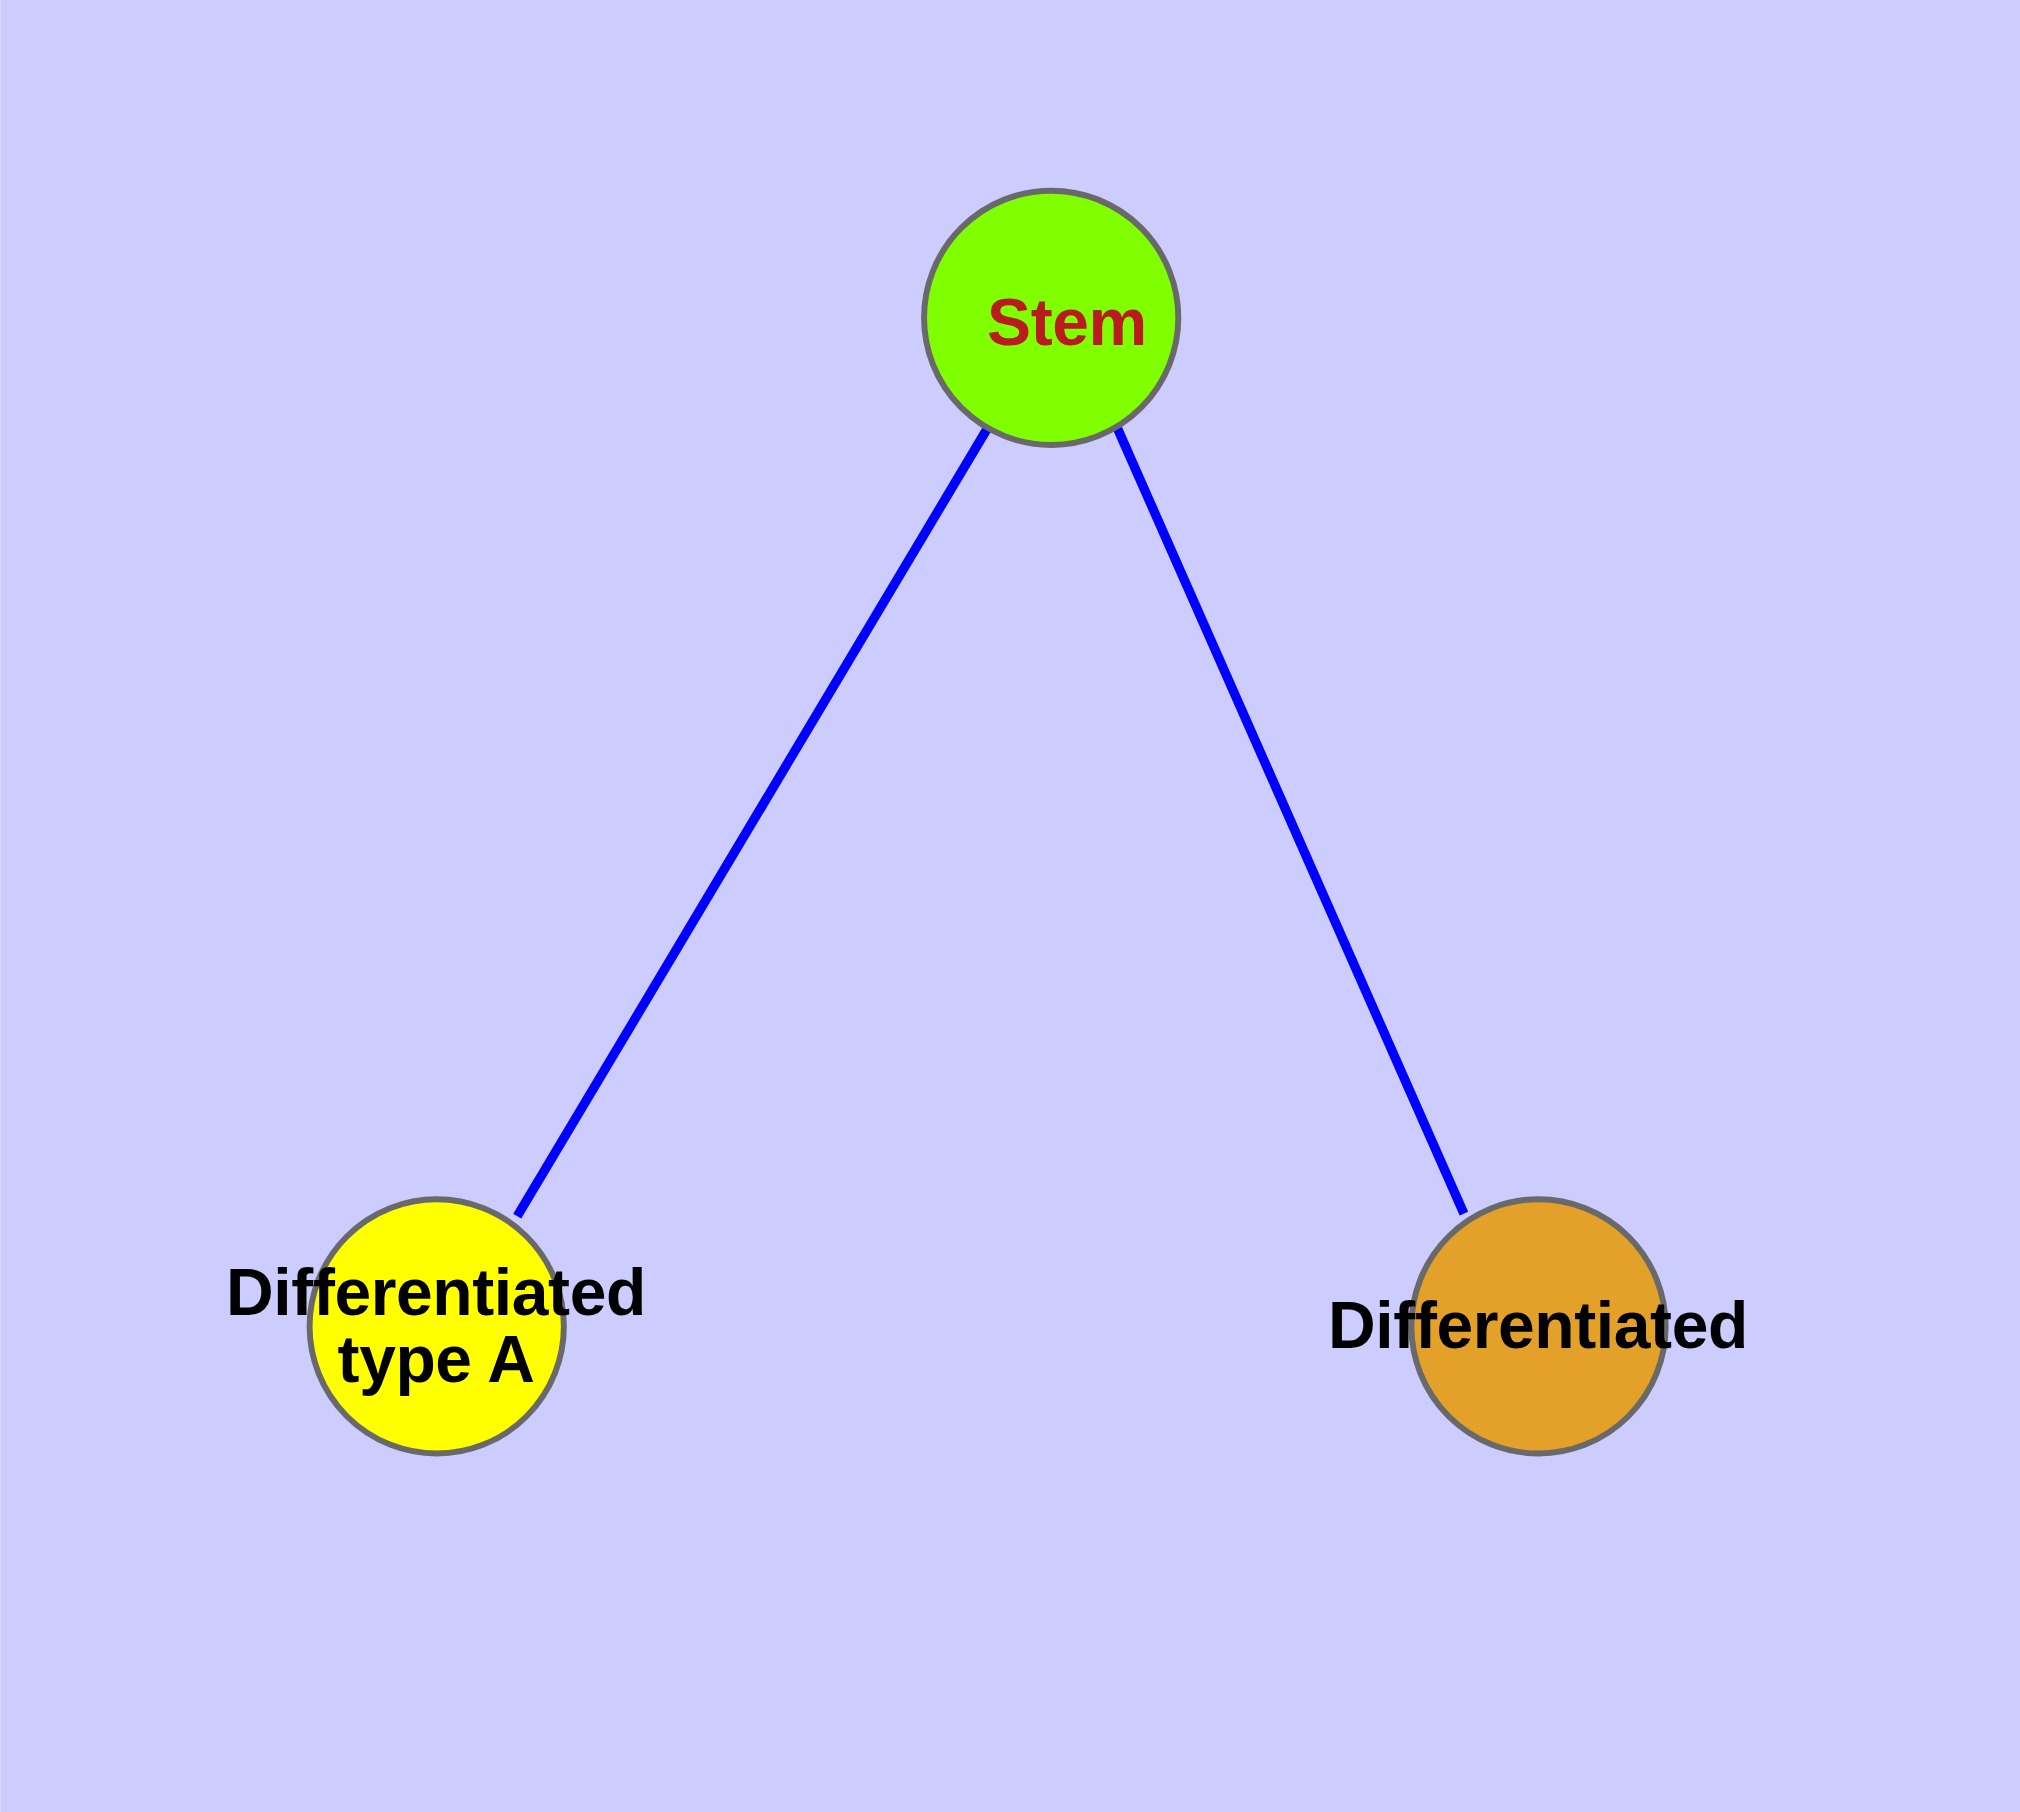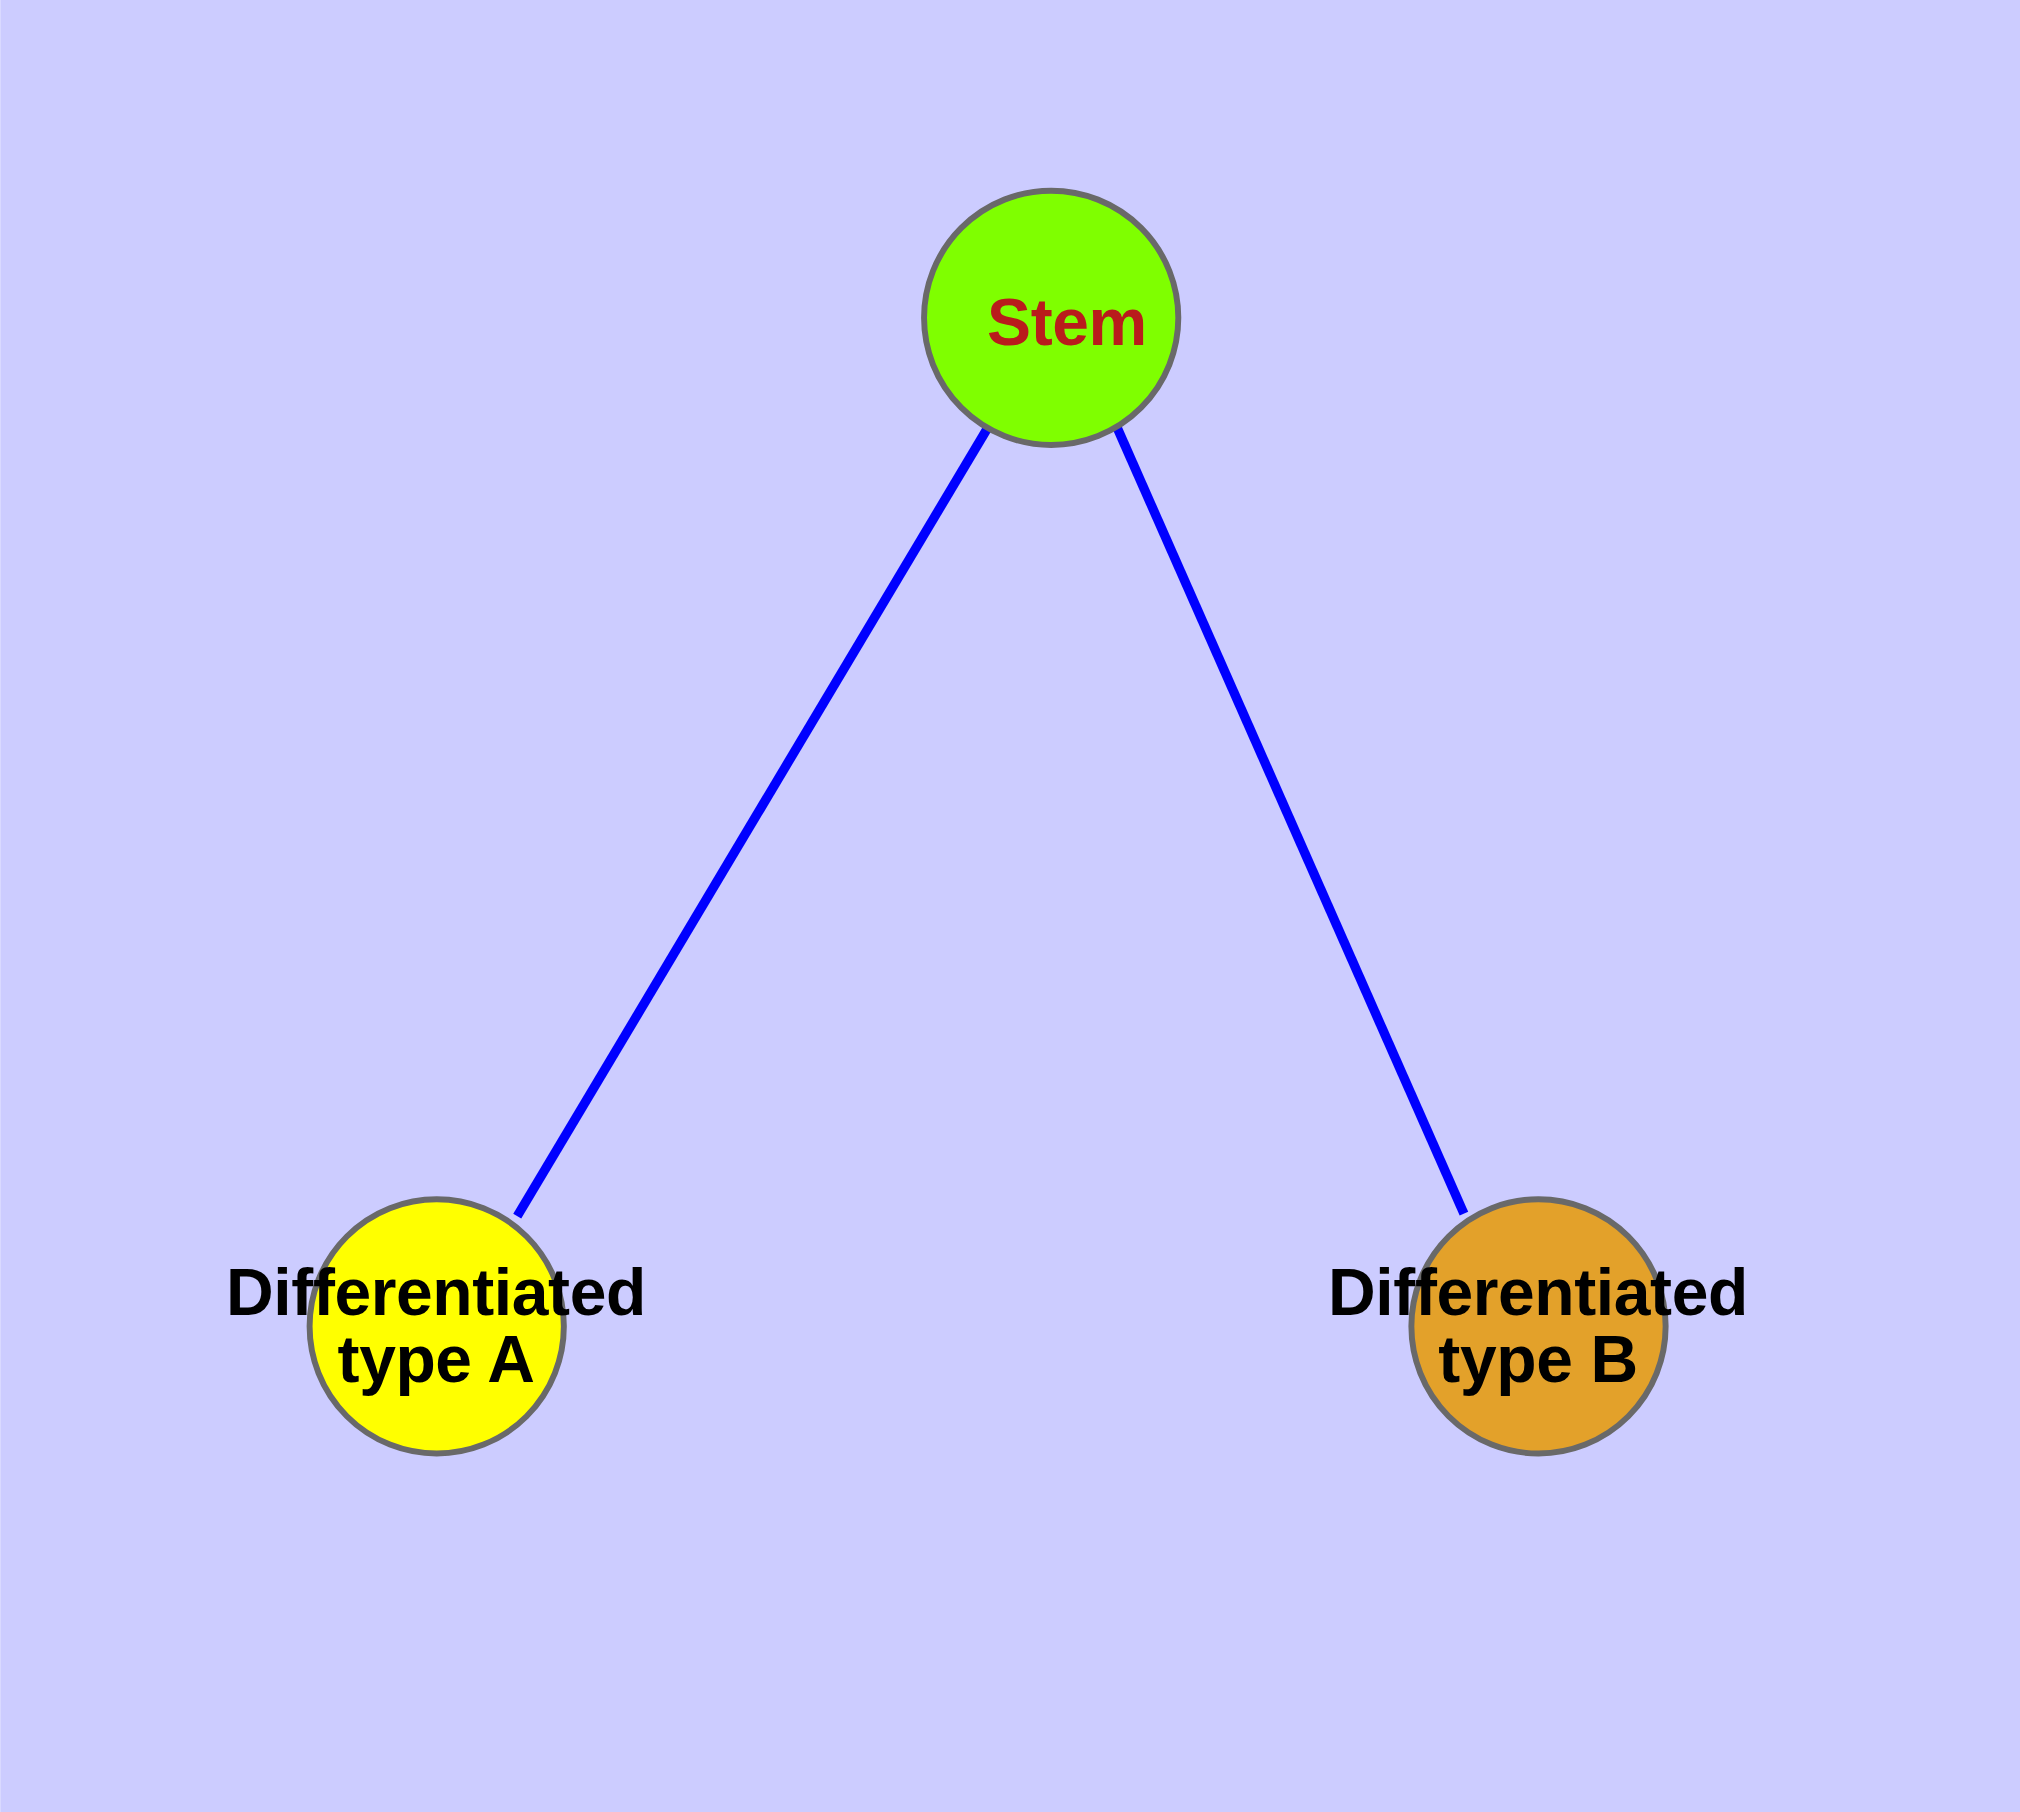--- a/index.html
+++ b/index.html
@@ -53,16 +53,16 @@
 
     <g id="node-layer">
       <circle id="node-stem" cx="1240" cy="375" r="150" fill="#7FFF00" stroke="#696969" stroke-width="7"></circle>
       <circle id="node-diff-a" cx="515" cy="1565" r="150" fill="#FFFF00" stroke="#696969" stroke-width="7"></circle>
       <circle id="node-diff-b" cx="1815" cy="1565" r="150" fill="#E3A12A" stroke="#696969" stroke-width="7"></circle>
     </g>
   </svg>
 
   <div id="label-stem" class="node-label" style="left: 1051px; top: 323px; font-size: 66px; color: #b91c1c; margin-left: 16px;"><span>Stem</span></div>
   <div id="label-diff-a" class="node-label" style="left: 436px; top: 1326px; font-size: 66px; color: rgb(0, 0, 0);"><span>Differentiated</span><br><span>type A</span></div>
-  <div id="label-diff-b" class="node-label" style="left: 1538px; top: 1326px; font-size: 66px; color: rgb(0, 0, 0);"><span>Differentiated</span><br><span>type B</span></div>
+  <div id="label-diff-b" class="node-label" style="left: 1538px; top: 1326px; font-size: 66px; color: rgb(0, 0, 0);"><span>Differentiated</span><br></div>
 
 </div>
 
 
 </body></html>

